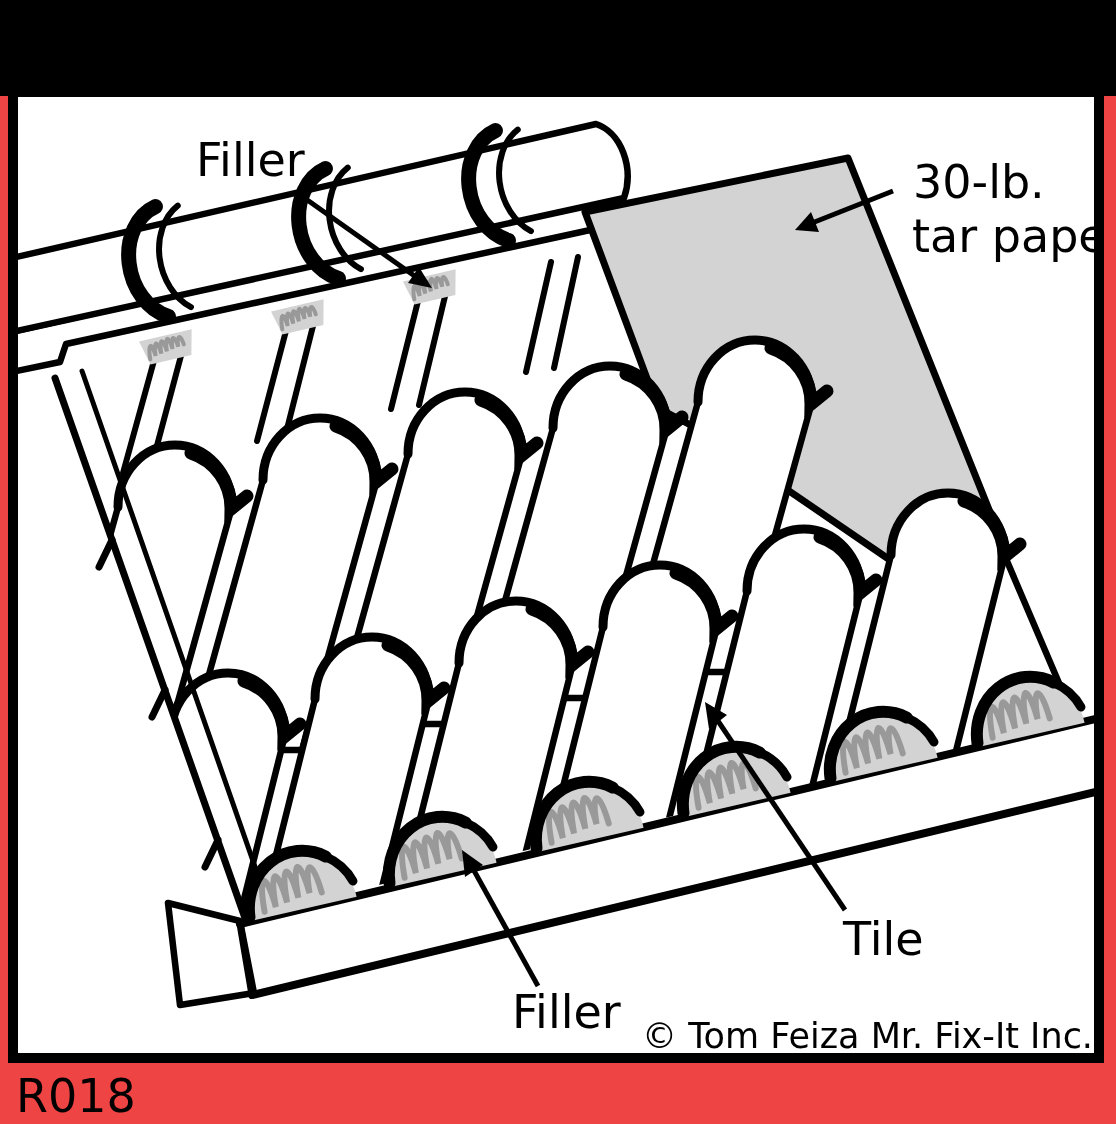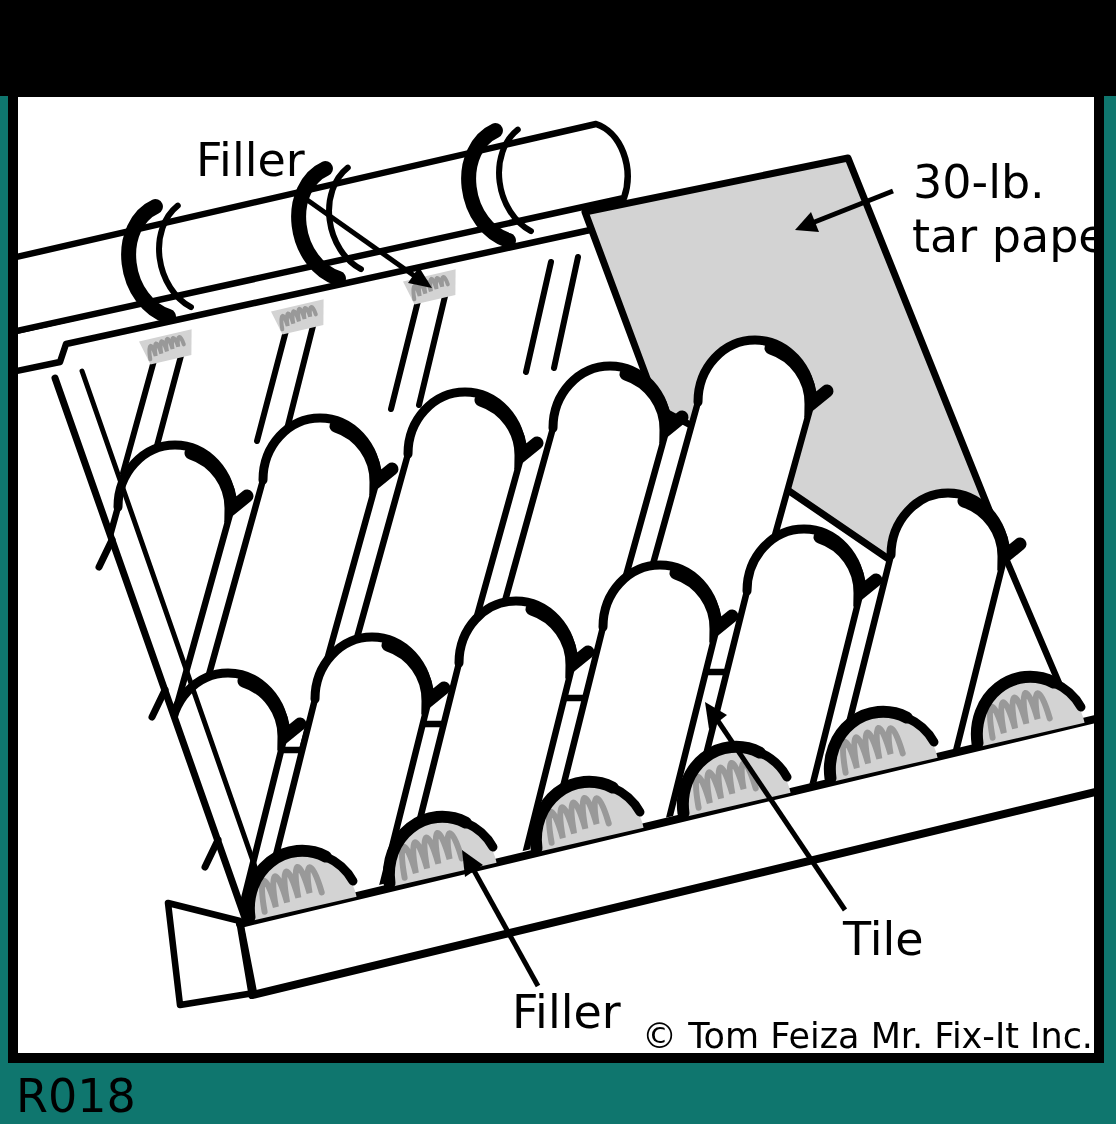--- a/index.html
+++ b/index.html
@@ -1,16 +1,16 @@
 <!DOCTYPE html>
 <html><head>
 <meta charset="utf-8">
 <style>
   html,body { margin:0; padding:0; background:#fff; }
-  #stage { position:relative; width:1116px; height:1124px; background:#0f766e; overflow:hidden; }
+  #stage { position:relative; width:1116px; height:1124px; background:#ef4444; overflow:hidden; }
   svg { display:block; }
   svg text { font-family:"DejaVu Sans", sans-serif; fill:#000; }
   .title-text { font-family:"Liberation Sans", sans-serif; font-weight:bold; font-size:62px; letter-spacing:-1px; }
   .hand { font-size:46px; }
   .copy { font-size:35px; }
   .code { font-size:46px; }
   .ink  { stroke:#000; fill:#fff; stroke-width:6.5; stroke-linejoin:round; }
   .inkline { stroke:#000; fill:none; stroke-linecap:round; }
   .thick { stroke:#000; fill:none; stroke-width:9; stroke-linecap:round; }
   .hook { stroke:#000; fill:none; stroke-width:13; stroke-linecap:round; }

